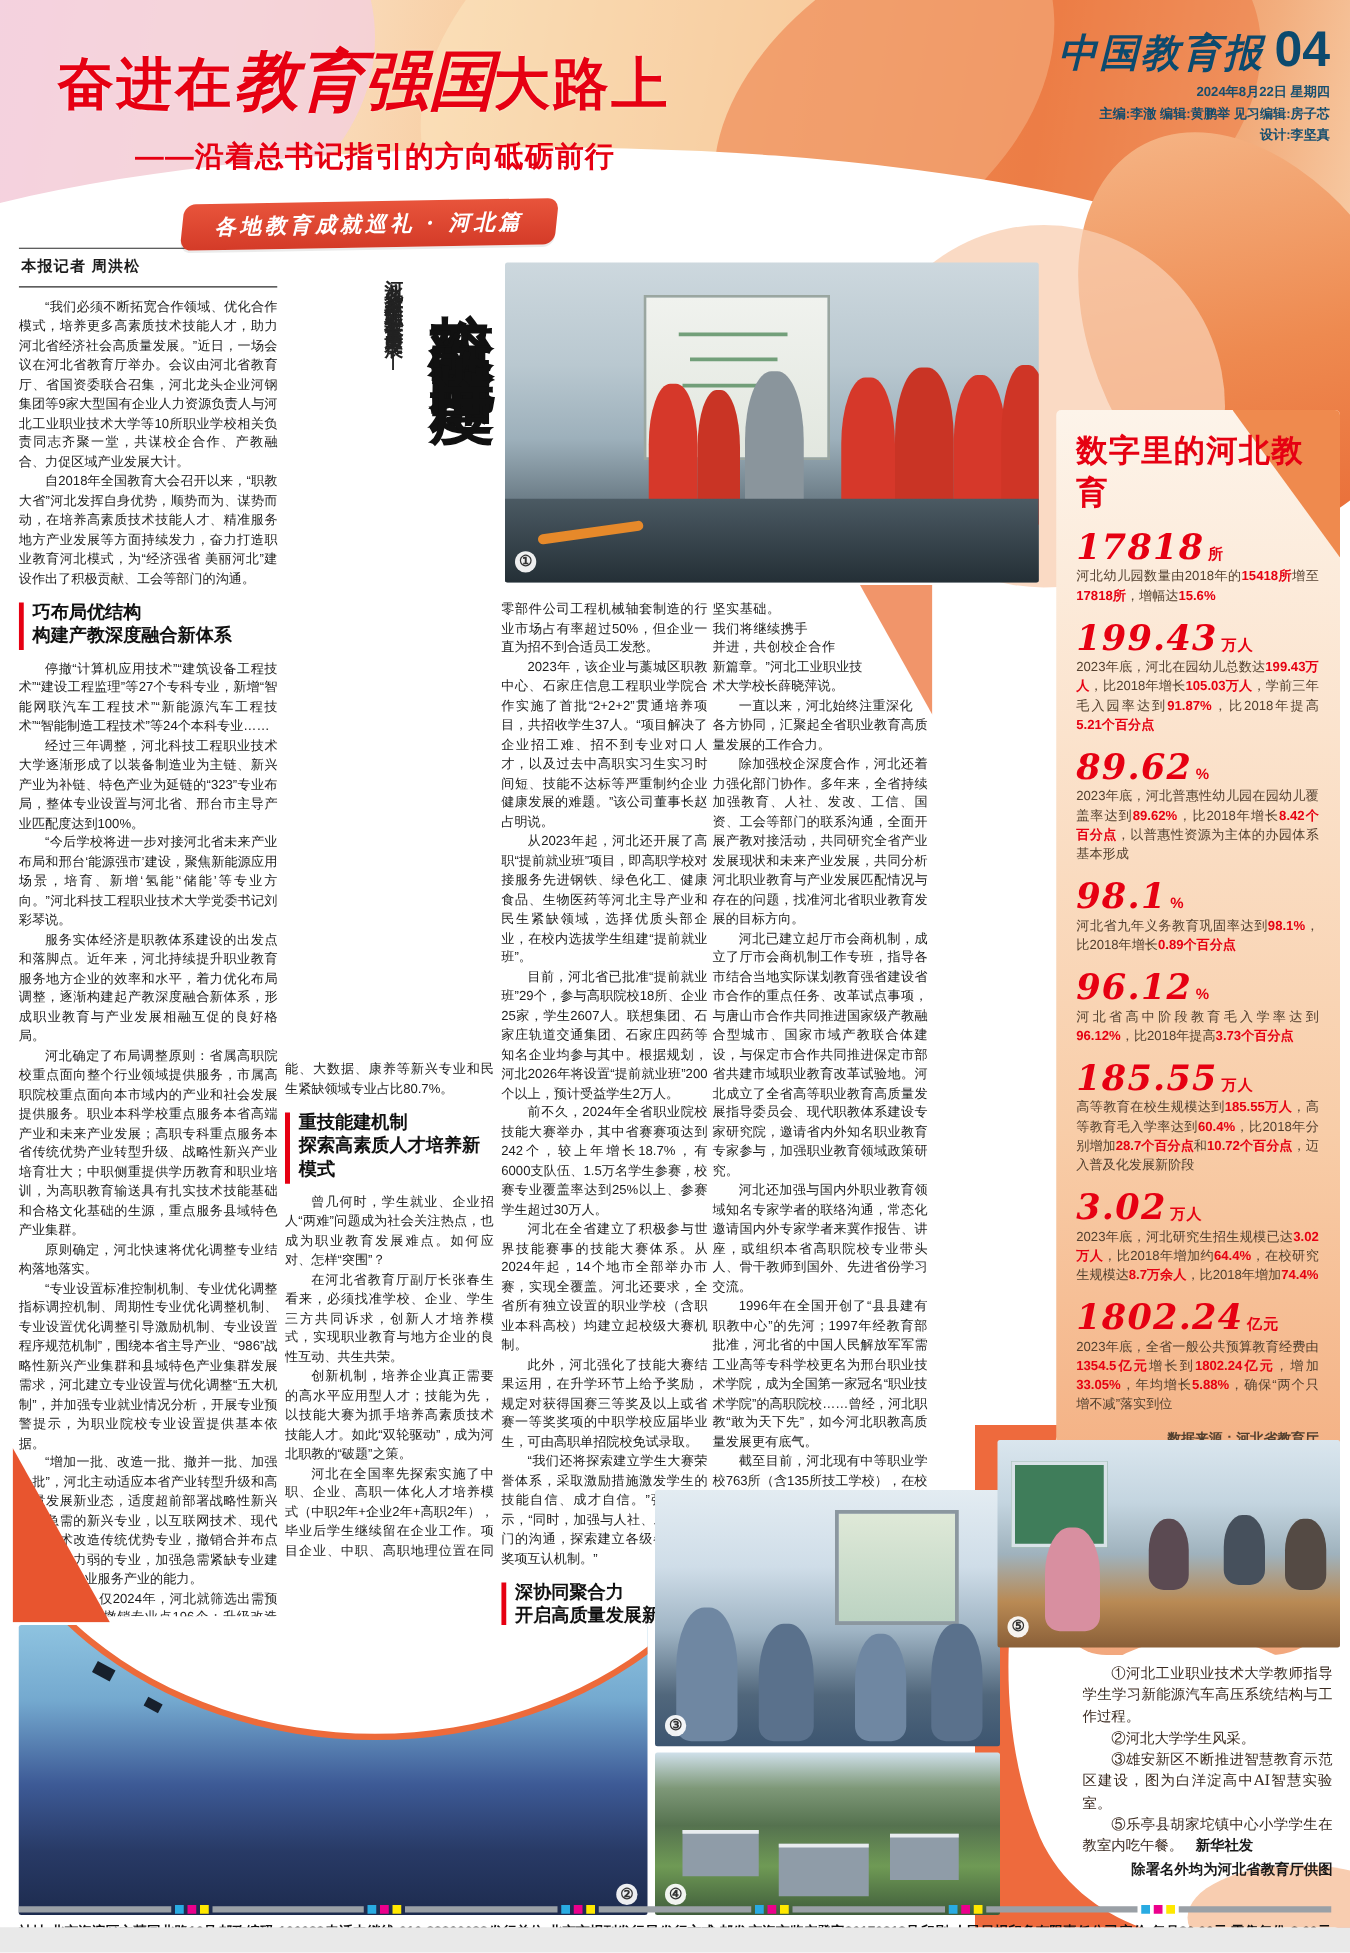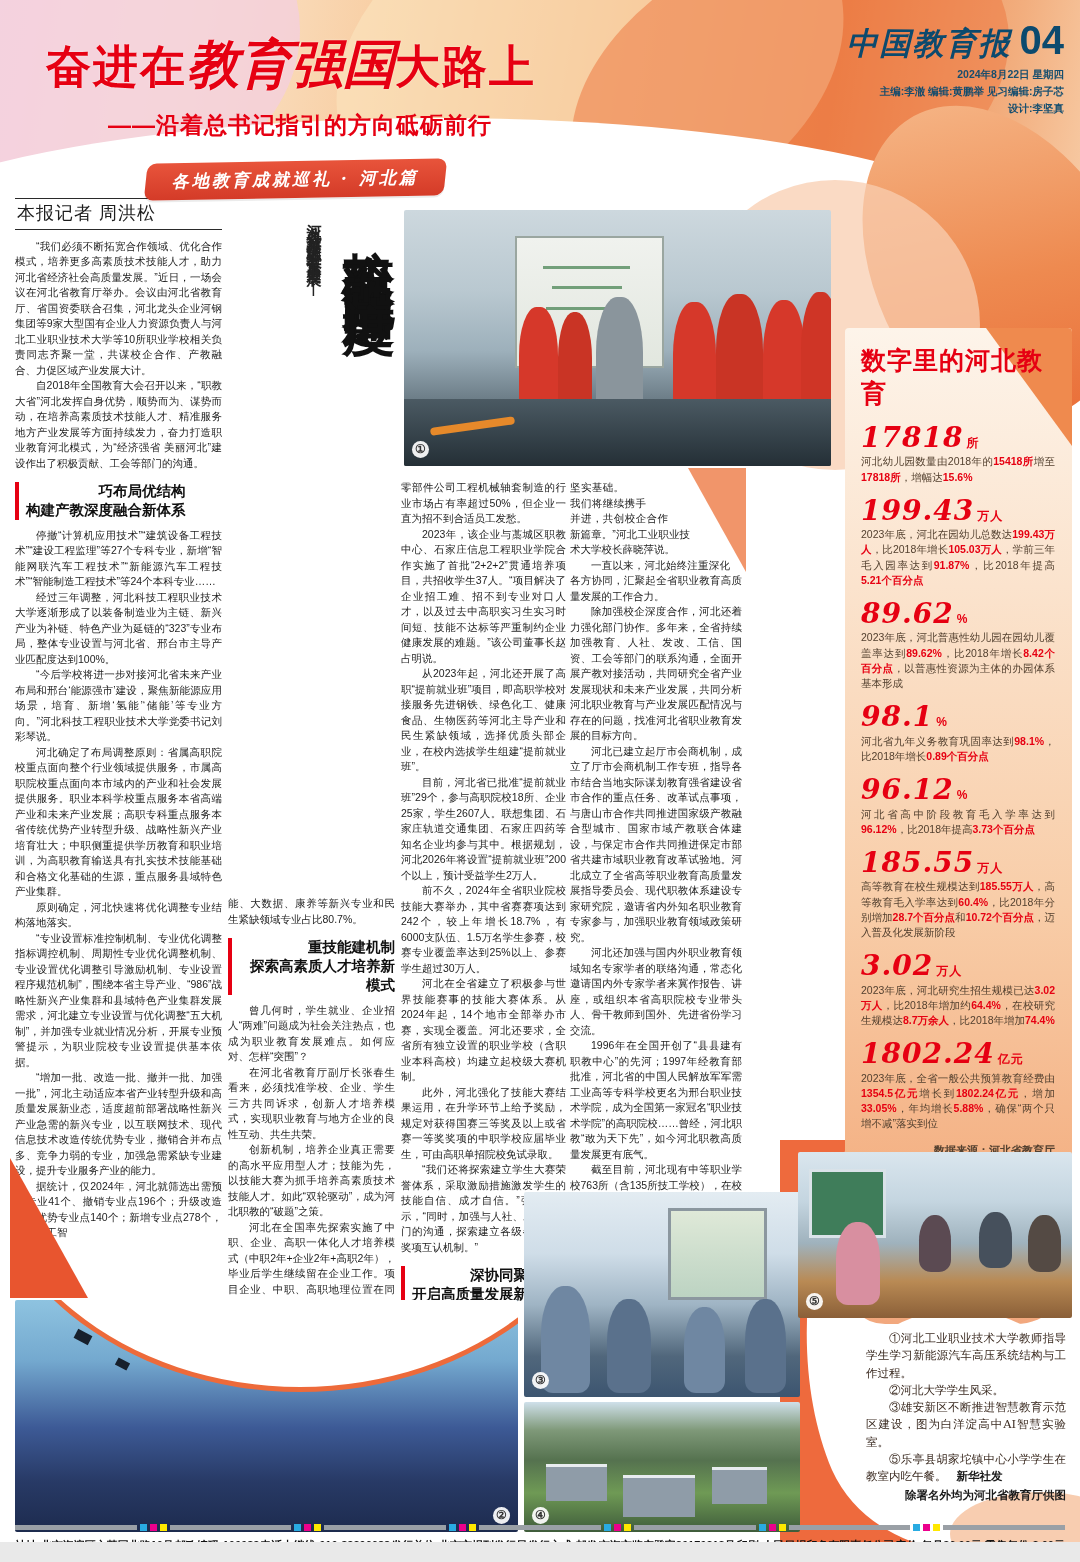--- a/index.html
+++ b/index.html
@@ -32,28 +32,28 @@
   .masthead{position:absolute;right:16px;top:18px;text-align:right;color:#0c4a6e;z-index:6;}
   .mh-name{font-family:"DejaVu Serif",serif;font-style:italic;font-weight:bold;font-size:31px;letter-spacing:2px;}
   .mh-num{font-size:40px;font-weight:bold;font-family:"Liberation Sans",sans-serif;font-style:normal;margin-left:8px;}
   .mh-line{font-size:10.5px;margin-top:3px;font-weight:bold;opacity:.95;}
 
   
   .col{position:absolute;font-size:10.5px;line-height:15.5px;text-align:justify;color:#1d1d1d;overflow:hidden;}
   .col p{margin:0;text-indent:2em;}
   .col p.noind{text-indent:0;}
   .byline{border-top:1.5px solid #2a2a2a;border-bottom:1px solid #2a2a2a;padding:7px 2px;margin-bottom:9px;
-      font-weight:normal;font-size:18px;text-indent:0;letter-spacing:1px;}
+      font-weight:bold;font-size:12px;text-indent:0;letter-spacing:1px;}
   .sec-head{display:flex;gap:7px;margin:11px 0 8px;}
   .sec-head .sbar{width:4px;background:#e60012;flex:none;}
-  .sec-head .sh{display:flex;flex-direction:column;font-weight:bold;font-size:14.5px;line-height:1.3;color:#101010;text-align:right;}
+  .sec-head .sh{display:flex;flex-direction:column;font-weight:bold;font-size:14.5px;line-height:1.3;color:#101010;text-align:left;font-family:Liberation Mono, monospace;}
   .cut{float:right;clear:right;height:15.5px;}
 
   #col1{left:15px;top:198px;width:207px;height:1095px;}
-  #col2t{left:228px;top:896px;width:167px;height:400px;}
+  #col2t{left:228px;top:848px;width:167px;height:400px;}
   #col3{left:401px;top:480px;width:165px;height:828px;}
   #col4{left:570px;top:480px;width:172px;height:712px;}
 
   
   .vhead{position:absolute;left:228px;top:208px;width:168px;height:676px;writing-mode:vertical-rl;z-index:4;}
   .vmain{font-size:53px;font-weight:900;color:#111;letter-spacing:5px;line-height:1.0;}
   .vkicker{font-size:15px;font-weight:bold;color:#222;letter-spacing:3px;margin-top:4px;margin-right:20px;}
 
   
   .photo{position:absolute;overflow:hidden;border-radius:2px;}
@@ -164,20 +164,21 @@
       <div class="sec-head">
         <i class="sbar"></i>
         <span class="sh">
           <span>巧布局优结构</span>
           <span>构建产教深度融合新体系</span>
         </span>
       </div>
       <p>停撤“计算机应用技术”“建筑设备工程技术”“建设工程监理”等27个专科专业，新增“智能网联汽车工程技术”“新能源汽车工程技术”“智能制造工程技术”等24个本科专业……</p>
       <p>经过三年调整，河北科技工程职业技术大学逐渐形成了以装备制造业为主链、新兴产业为补链、特色产业为延链的“323”专业布局，整体专业设置与河北省、邢台市主导产业匹配度达到100%。</p>
       <p>“今后学校将进一步对接河北省未来产业布局和邢台‘能源强市’建设，聚焦新能源应用场景，培育、新增‘氢能’‘储能’等专业方向。”河北科技工程职业技术大学党委书记刘彩琴说。</p>
+      <p>服务实体经济是职教体系建设的出发点和落脚点。近年来，河北持续提升职业教育服务地方企业的效率和水平，着力优化布局调整，逐渐构建起产教深度融合新体系，形成职业教育与产业发展相融互促的良好格局。</p>
       <p>河北确定了布局调整原则：省属高职院校重点面向整个行业领域提供服务，市属高职院校重点面向本市域内的产业和社会发展提供服务。职业本科学校重点服务本省高端产业和未来产业发展；高职专科重点服务本省传统优势产业转型升级、战略性新兴产业培育壮大；中职侧重提供学历教育和职业培训，为高职教育输送具有扎实技术技能基础和合格文化基础的生源，重点服务县域特色产业集群。</p>
       <p>原则确定，河北快速将优化调整专业结构落地落实。</p>
       <p>“专业设置标准控制机制、专业优化调整指标调控机制、周期性专业优化调整机制、专业设置优化调整引导激励机制、专业设置程序规范机制”，围绕本省主导产业、“986”战略性新兴产业集群和县域特色产业集群发展需求，河北建立专业设置与优化调整“五大机制”，并加强专业就业情况分析，开展专业预警提示，为职业院校专业设置提供基本依据。</p>
       <p>“增加一批、改造一批、撤并一批、加强一批”，河北主动适应本省产业转型升级和高质量发展新业态，适度超前部署战略性新兴产业急需的新兴专业，以互联网技术、现代信息技术改造传统优势专业，撤销合并布点多、竞争力弱的专业，加强急需紧缺专业建设，提升专业服务产业的能力。</p>
       <p>据统计，仅2024年，河北就筛选出需预警专业41个、撤销专业点196个；升级改造传统优势专业点140个；新增专业点278个，其中人工智</p>
     </div>
   <div id="col2t" class="col">
       <p class="noind">能、大数据、康养等新兴专业和民生紧缺领域专业占比80.7%。</p>
       <div class="sec-head">
         <i class="sbar"></i>

